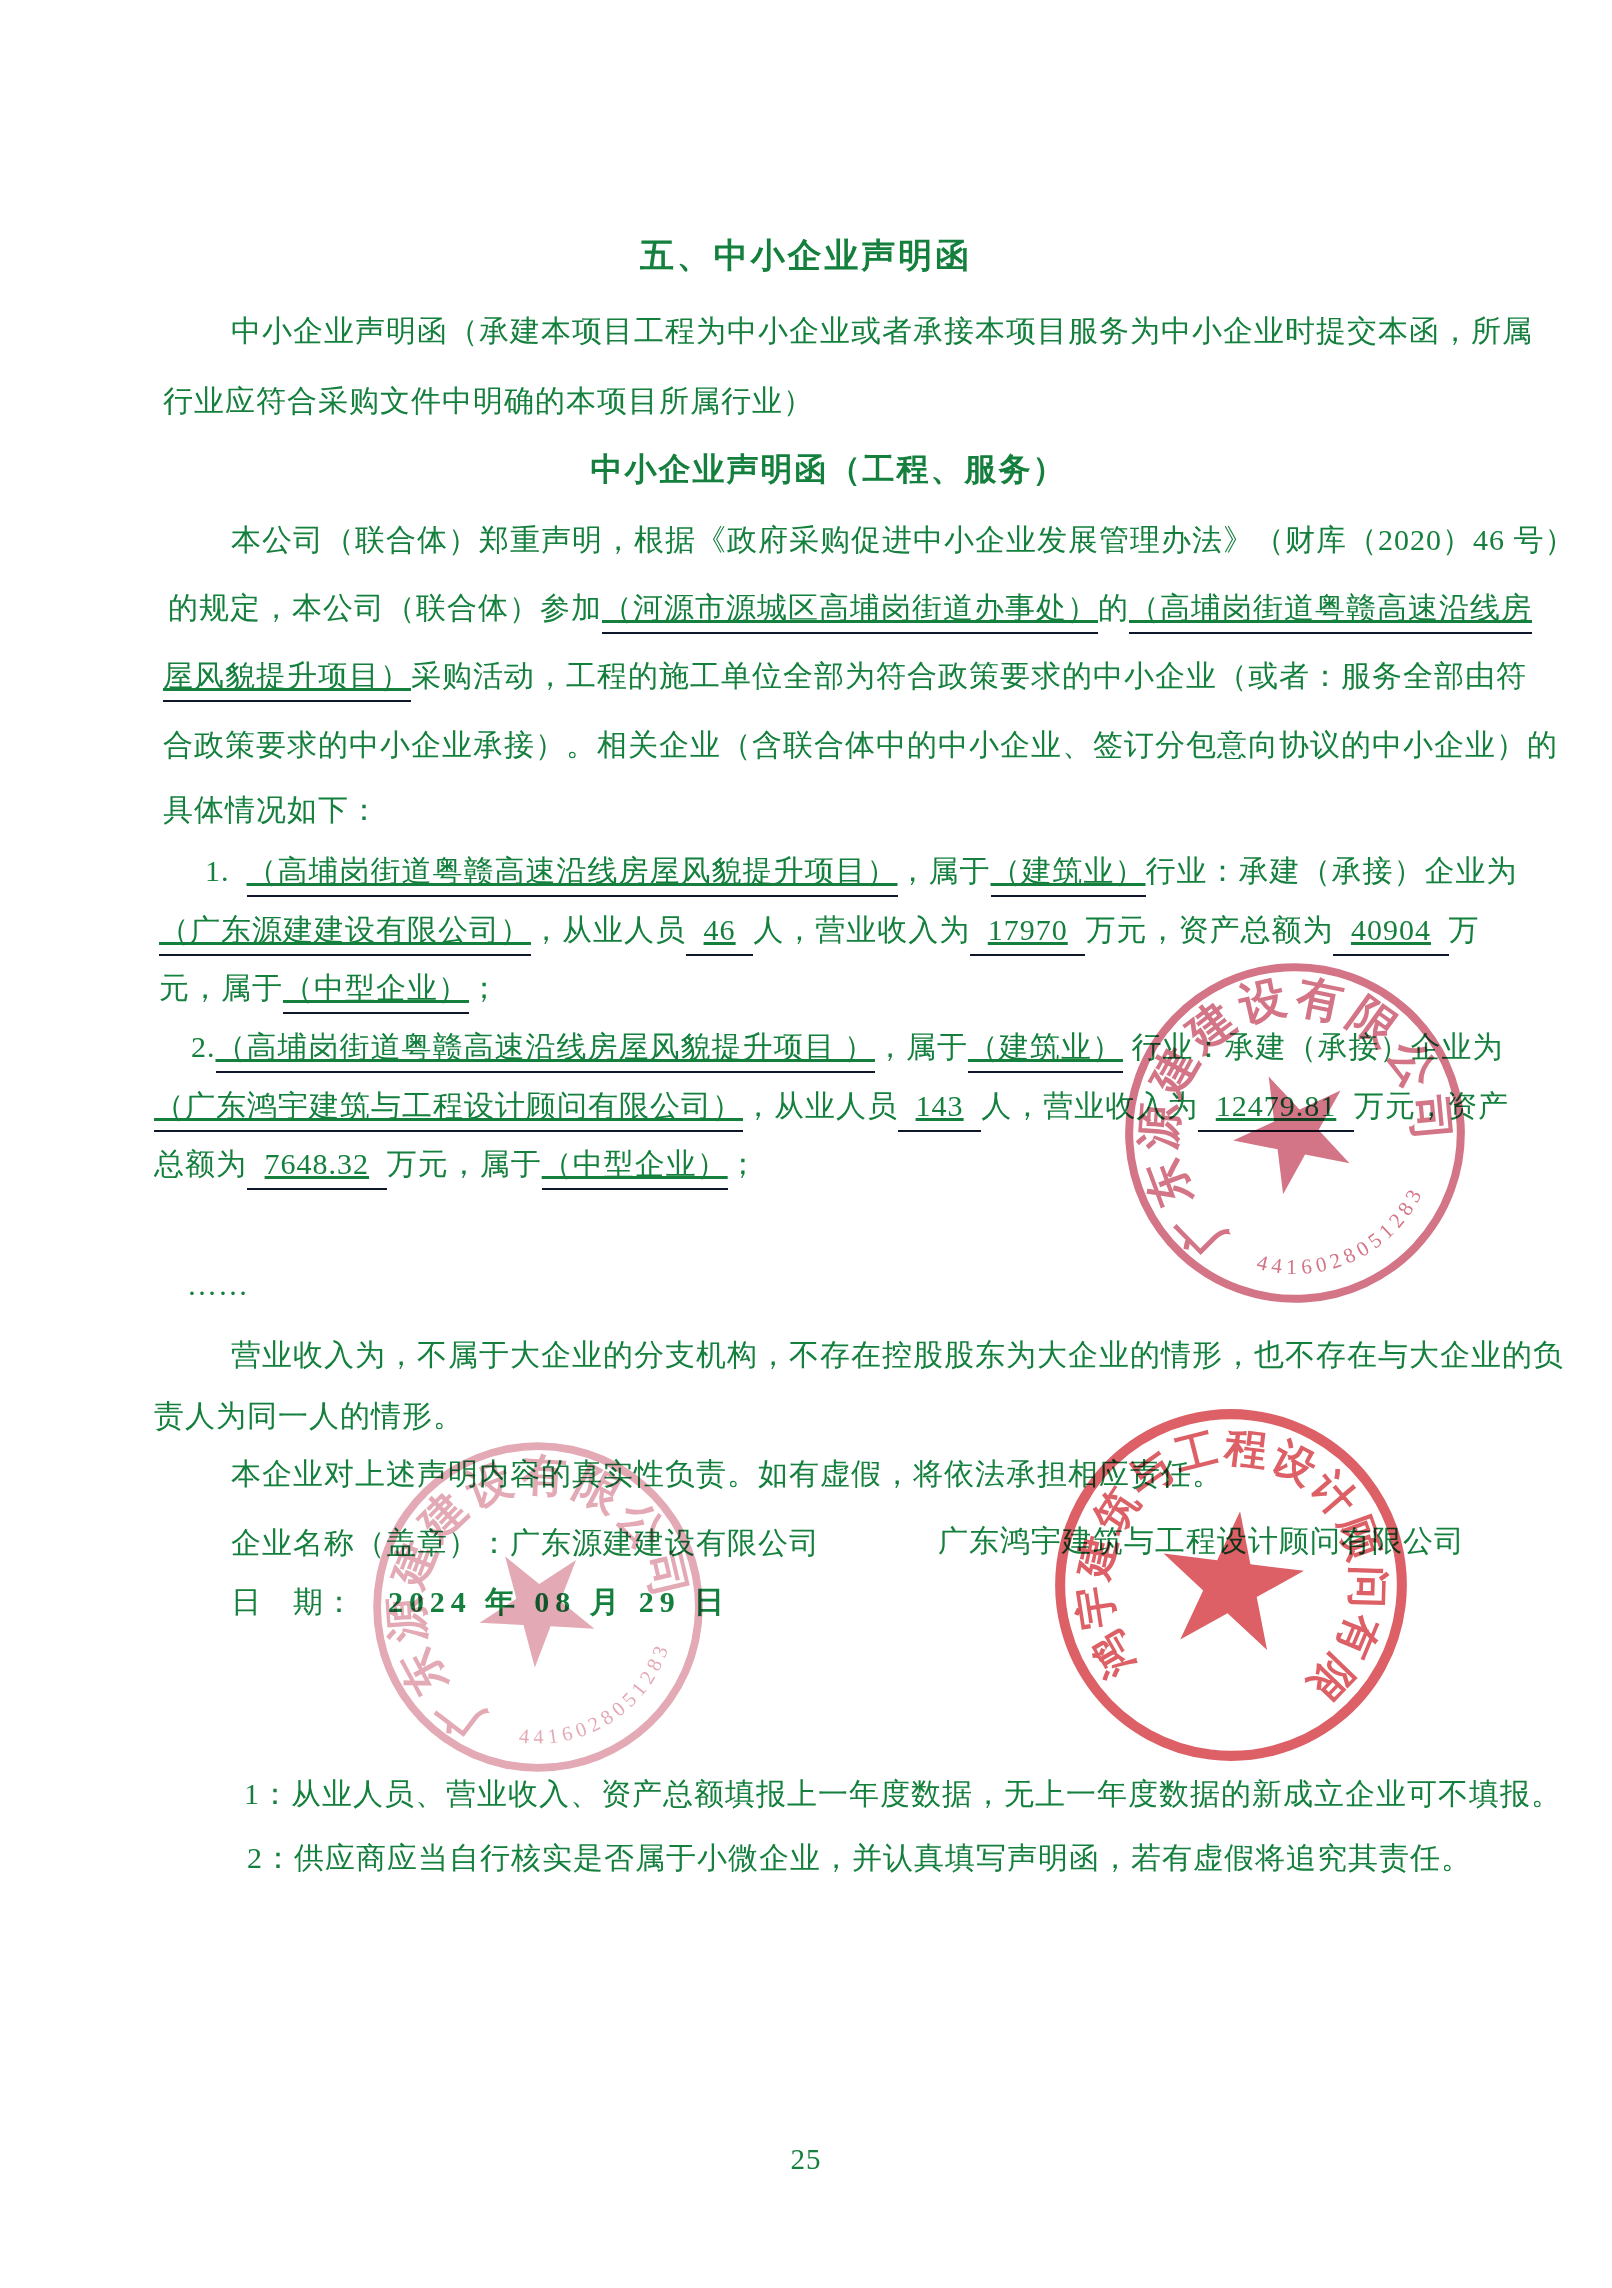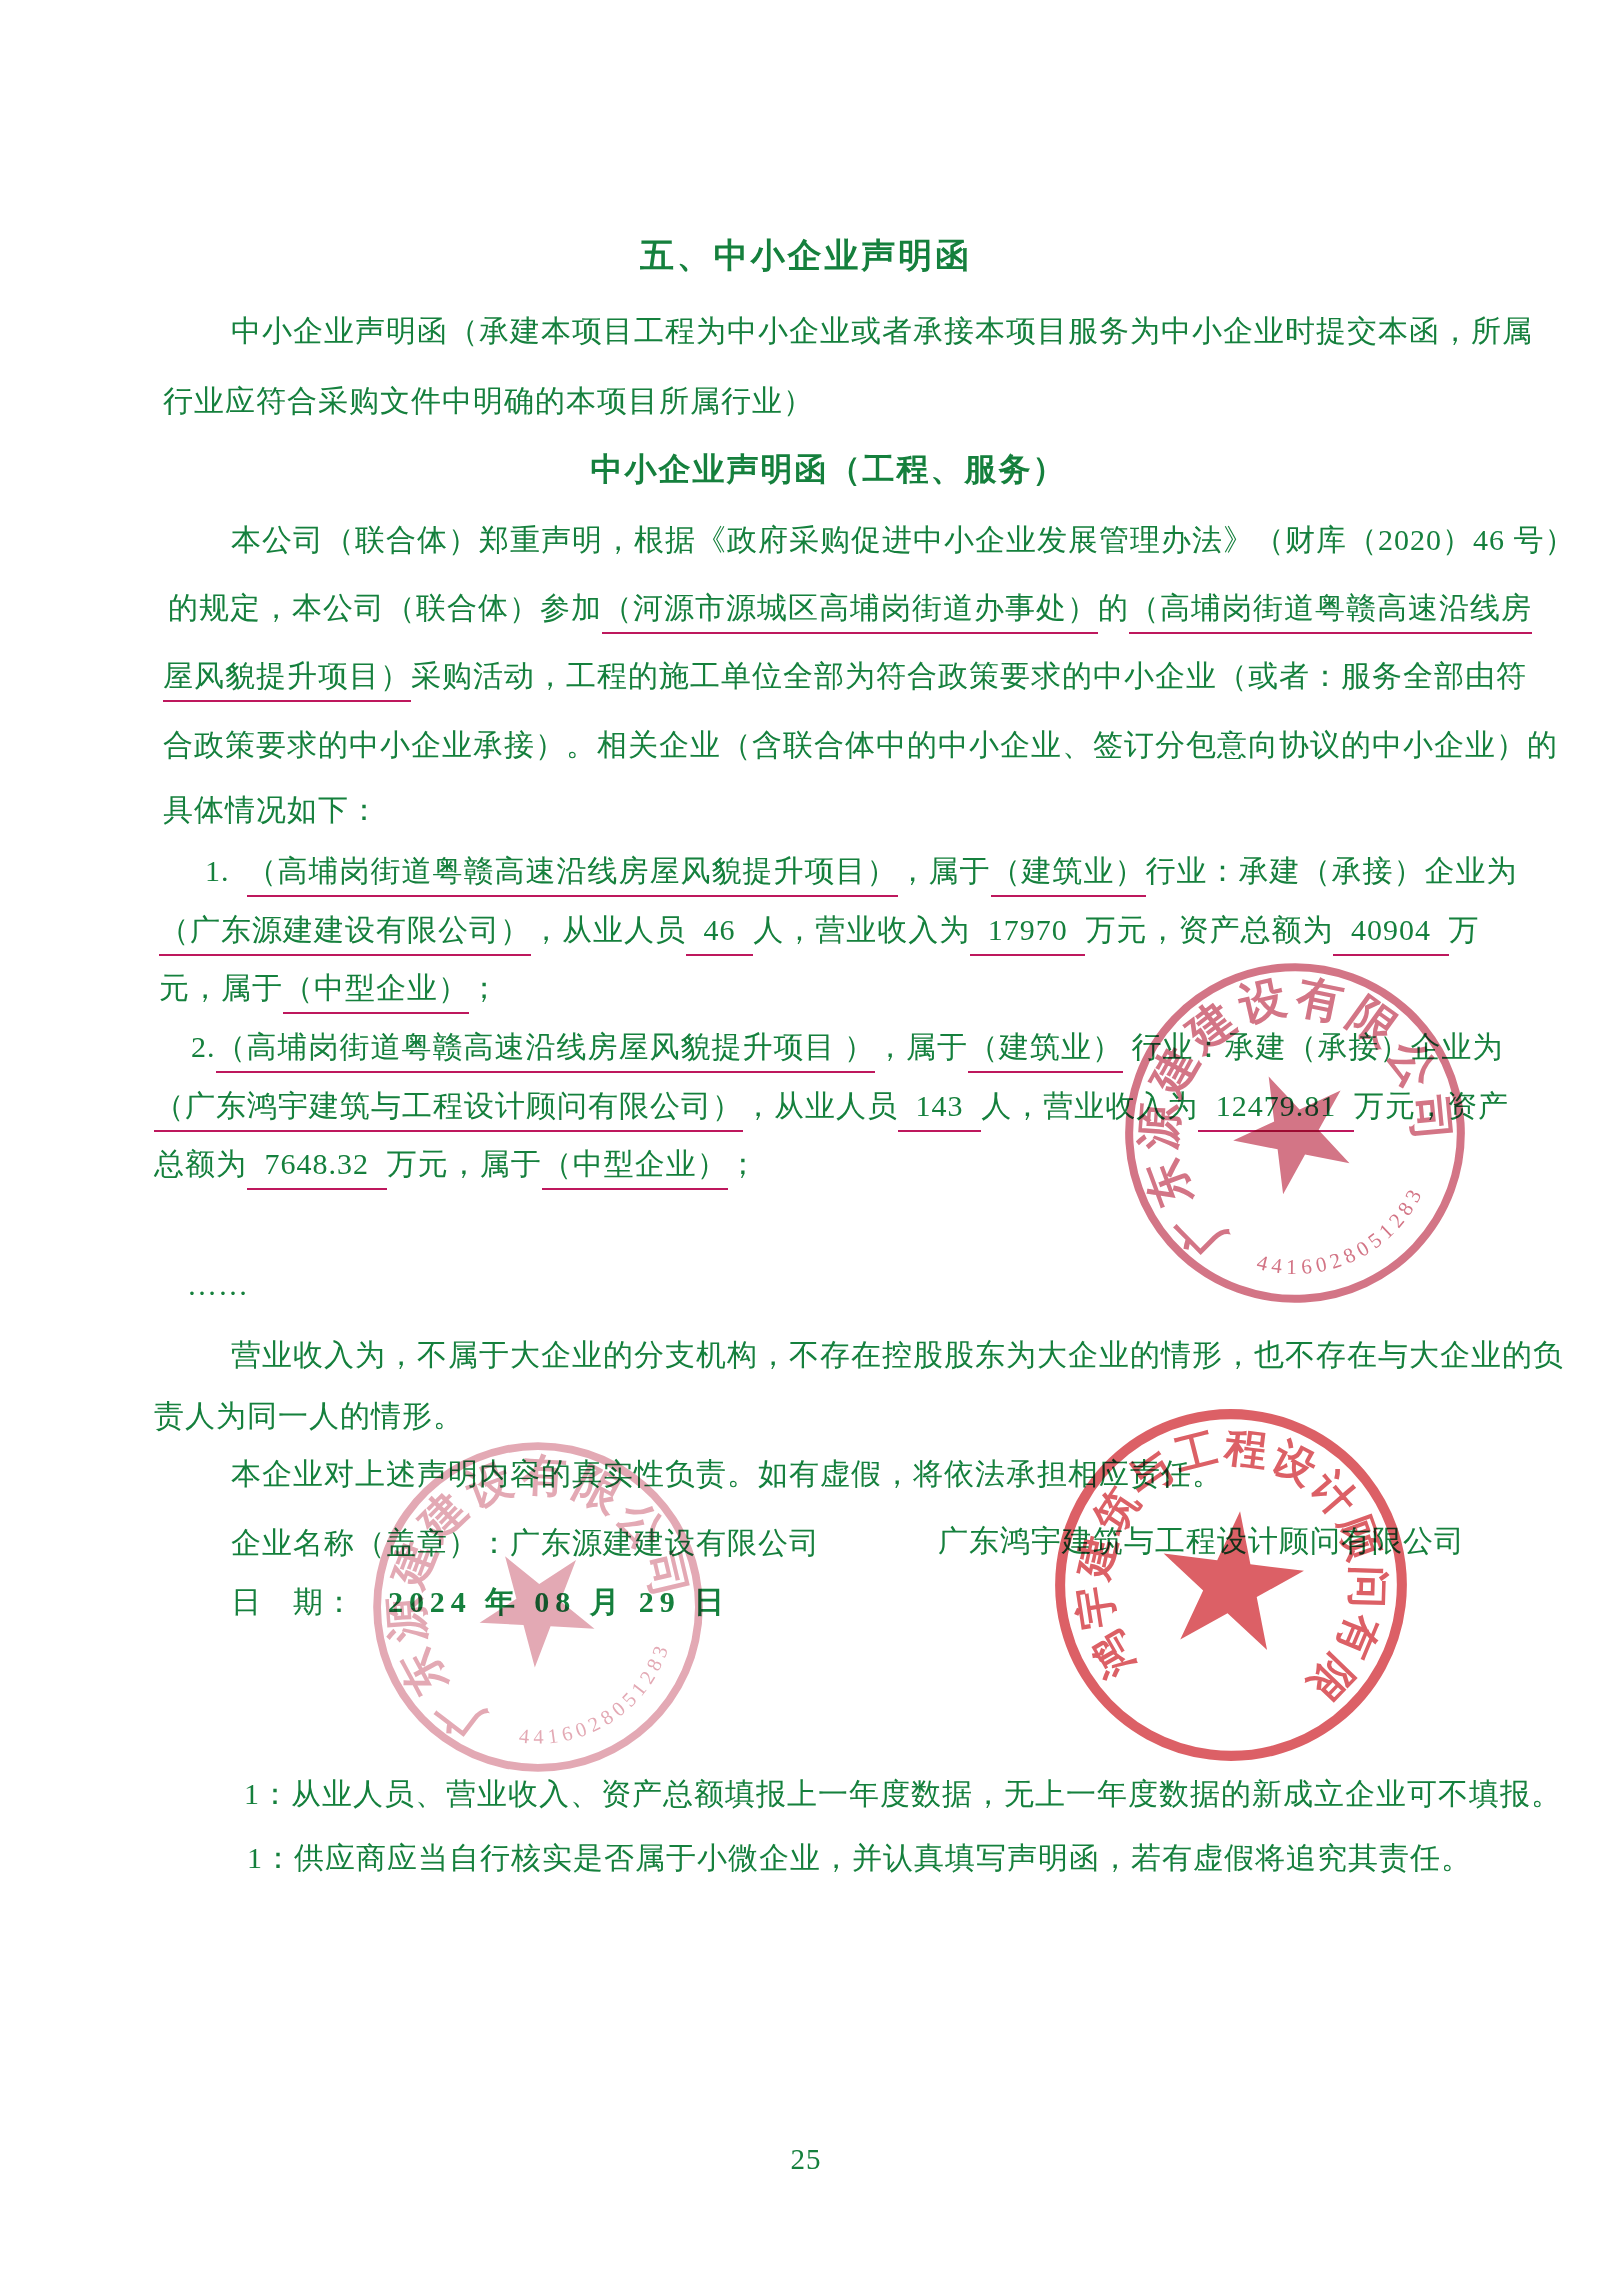--- a/index.html
+++ b/index.html
@@ -11,21 +11,21 @@
   }
   .line {
     position:absolute; white-space:pre;
     font-size:30px; line-height:43px; letter-spacing:1px;
   }
   .center { left:0; right:0; text-align:center; }
   .bold { font-weight:bold; }
   .title { font-size:34px; letter-spacing:2.9px; }
   .subtitle { font-size:32px; letter-spacing:2px;padding-left:45px; }
   .seg { display:inline-block; }
-  .u { border-bottom:2px solid #be185d; padding-bottom:2.9px; }
+  .u { border-bottom:2px solid #0f172a; padding-bottom:2.9px;text-decoration:underline; }
   .num { padding-left:17.6px; padding-right:17.6px; }
   .pageno { font-size:29px; letter-spacing:1px; }
   .datev { font-weight:bold; letter-spacing:5.9px; margin-left:33px; }
   .seal {
     position:absolute; mix-blend-mode:multiply; pointer-events:none;
   }
   .seal svg { display:block; }
 </style>
 </head>
 <body>
@@ -58,21 +58,21 @@
   <div class="line" style="left:231px; top:1333px;"><span class="seg">营业收入为，不属于大企业的分支机构，不存在控股股东为大企业的情形，也不存在与大企业的负</span></div>
   <div class="line" style="left:154px; top:1394px;"><span class="seg">责人为同一人的情形。</span></div>
   <div class="line" style="left:231px; top:1452px;"><span class="seg">本企业对上述声明内容的真实性负责。如有虚假，将依法承担相应责任。</span></div>
 
   <div class="line" style="left:231px; top:1521px;"><span class="seg">企业名称（盖章）：</span><span class="seg">广东源建建设有限公司</span></div>
   <div class="line" style="left:938px; top:1519px;">广东鸿宇建筑与工程设计顾问有限公司</div>
 
   <div class="line" style="left:231px; top:1580px;"><span class="seg">日　期：</span><span class="seg datev">2024 年 08 月 29 日</span></div>
 
   <div class="line" style="left:244px; top:1772px;"><span class="seg">1：从业人员、营业收入、资产总额填报上一年度数据，无上一年度数据的新成立企业可不填报。</span></div>
-  <div class="line" style="left:247px; top:1836px;"><span class="seg">1：供应商应当自行核实是否属于小微企业，并认真填写声明函，若有虚假将追究其责任。</span></div>
+  <div class="line" style="left:247px; top:1836px;"><span class="seg">2：供应商应当自行核实是否属于小微企业，并认真填写声明函，若有虚假将追究其责任。</span></div>
 
   <div class="line center pageno" style="top:2138px;">25</div>
 
   <div class="seal" style="left:1094px; top:932px; width:402px; height:402px; opacity:0.82; transform:rotate(-25deg);">
     <svg viewBox="0 0 400 400" width="402" height="402">
       <defs>
         <path id="arcTopA" d="M 95.6 260 A 120 120 0 1 1 304.4 260"></path>
         <path id="arcBotA" d="M 92.2 289.6 A 140 140 0 0 0 307.8 289.6"></path>
       </defs>
       <circle cx="200" cy="200" r="165" fill="none" stroke="#c9566b" stroke-width="8"></circle>

